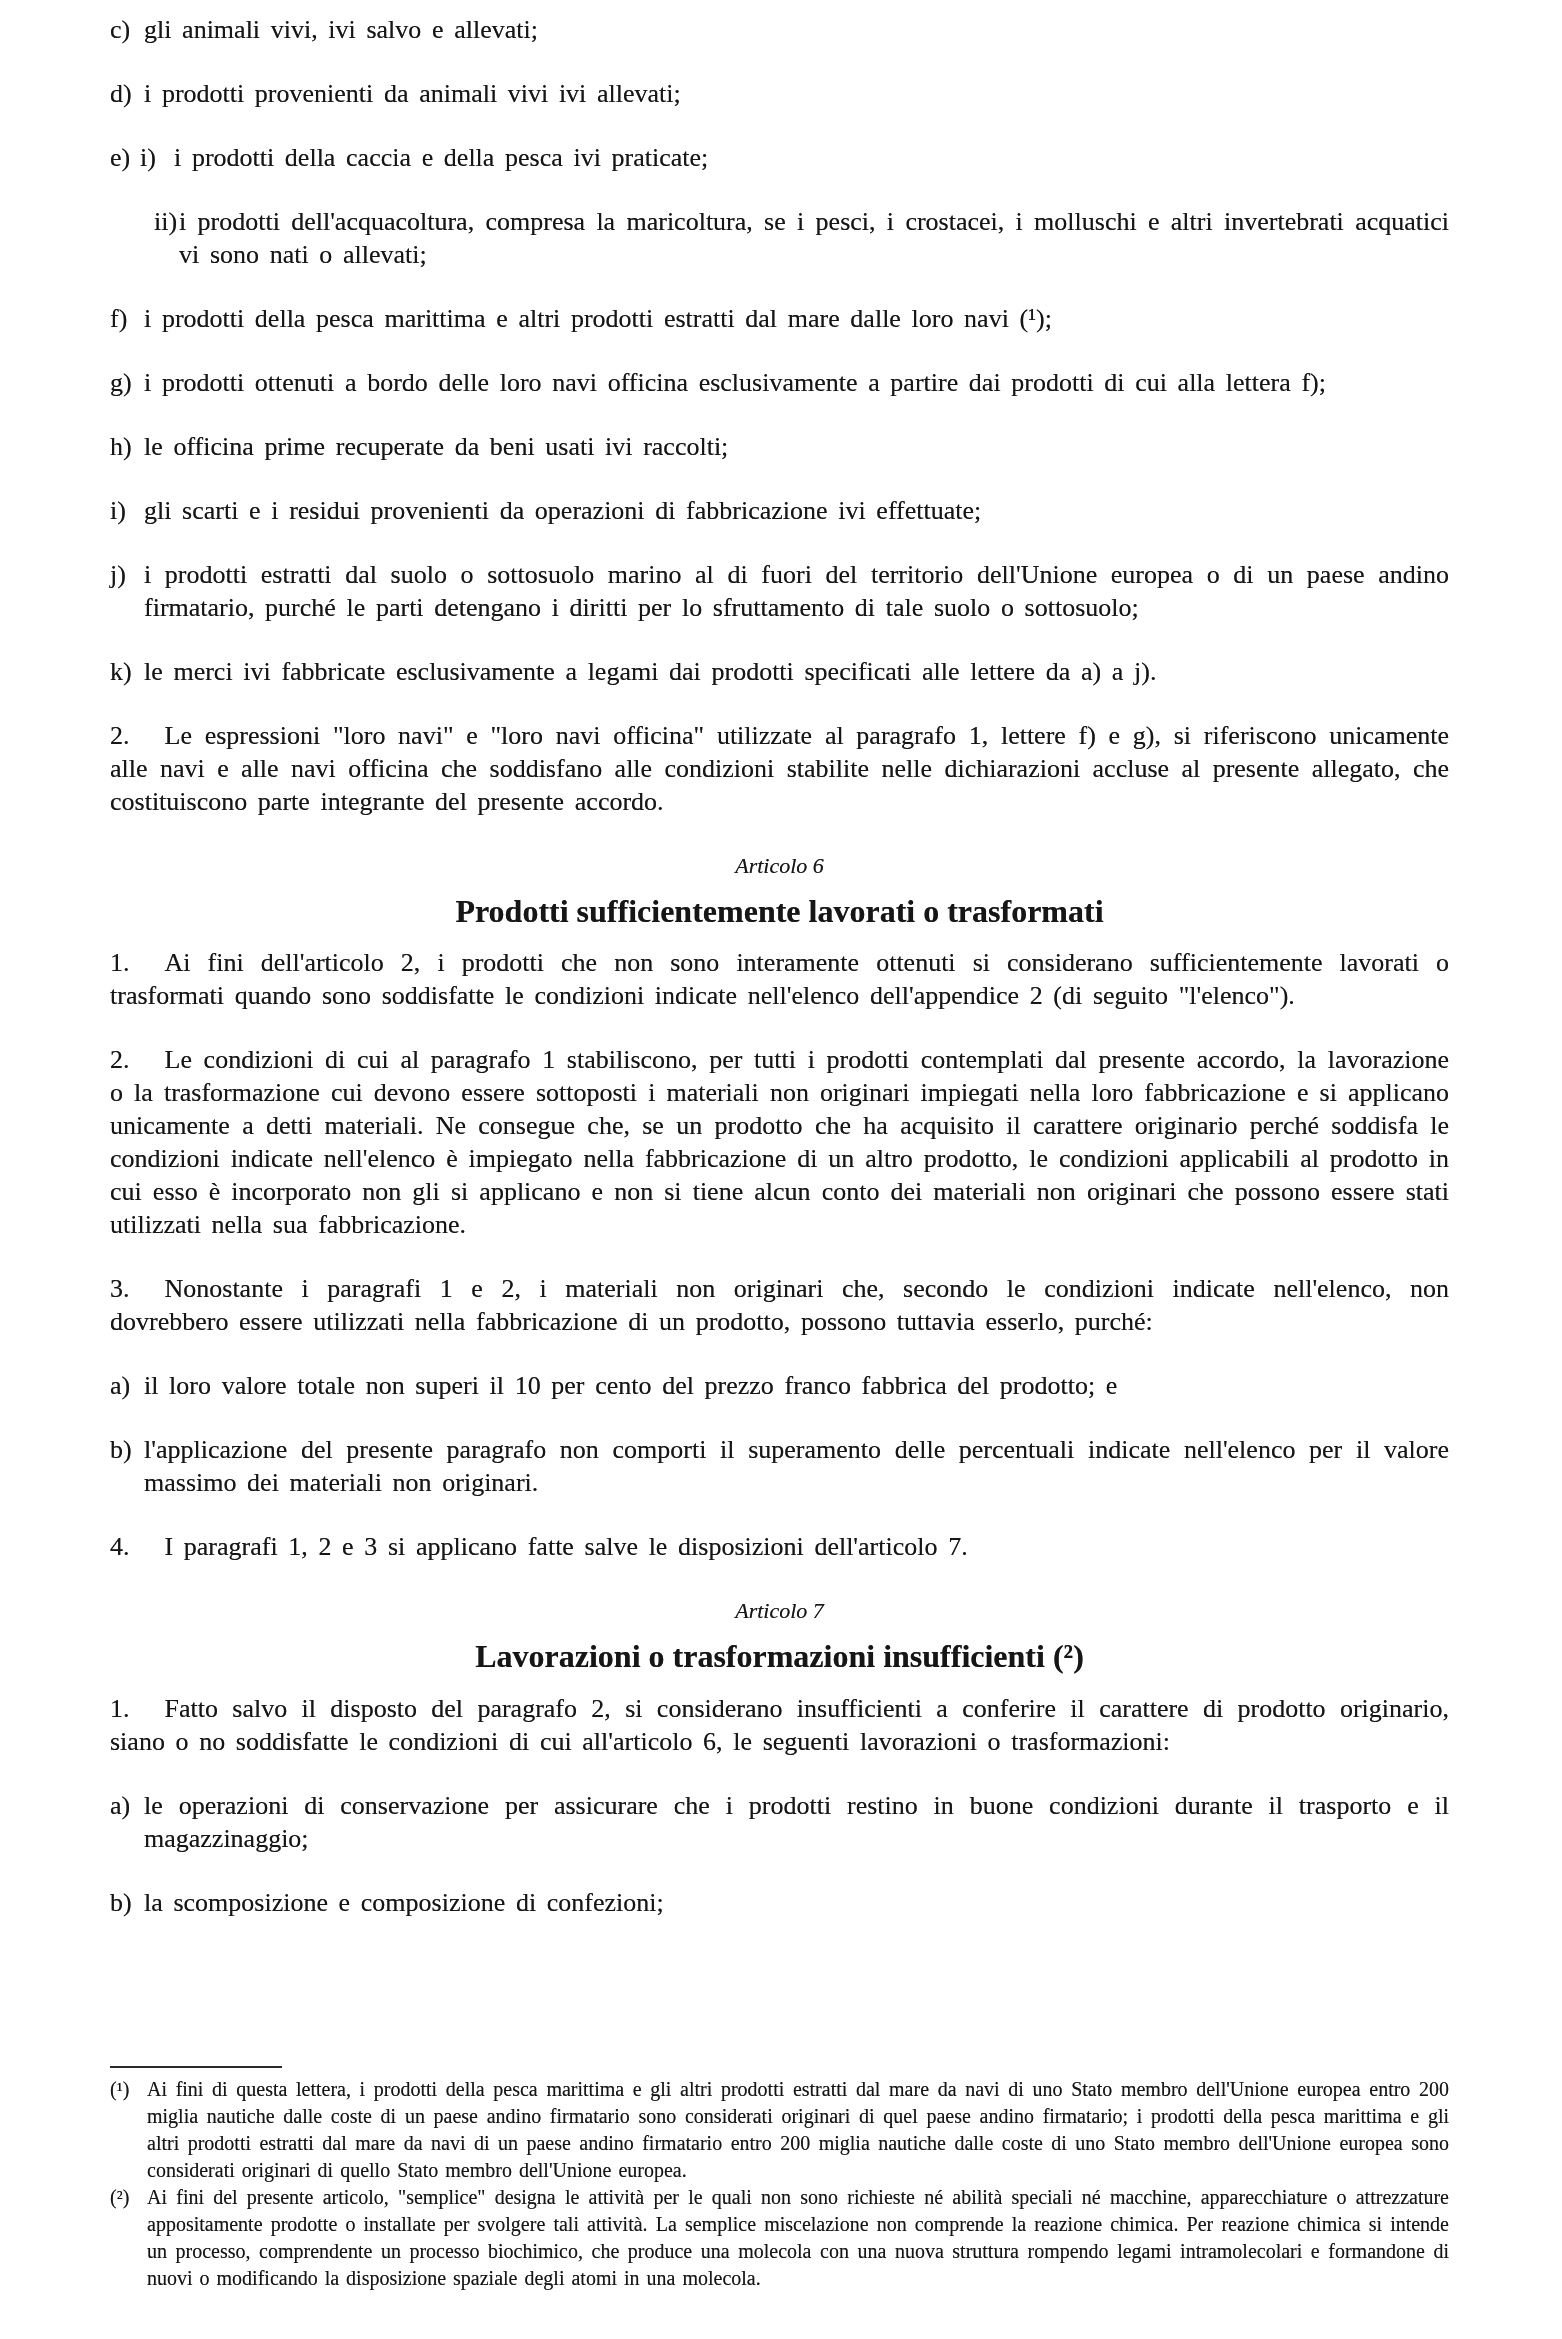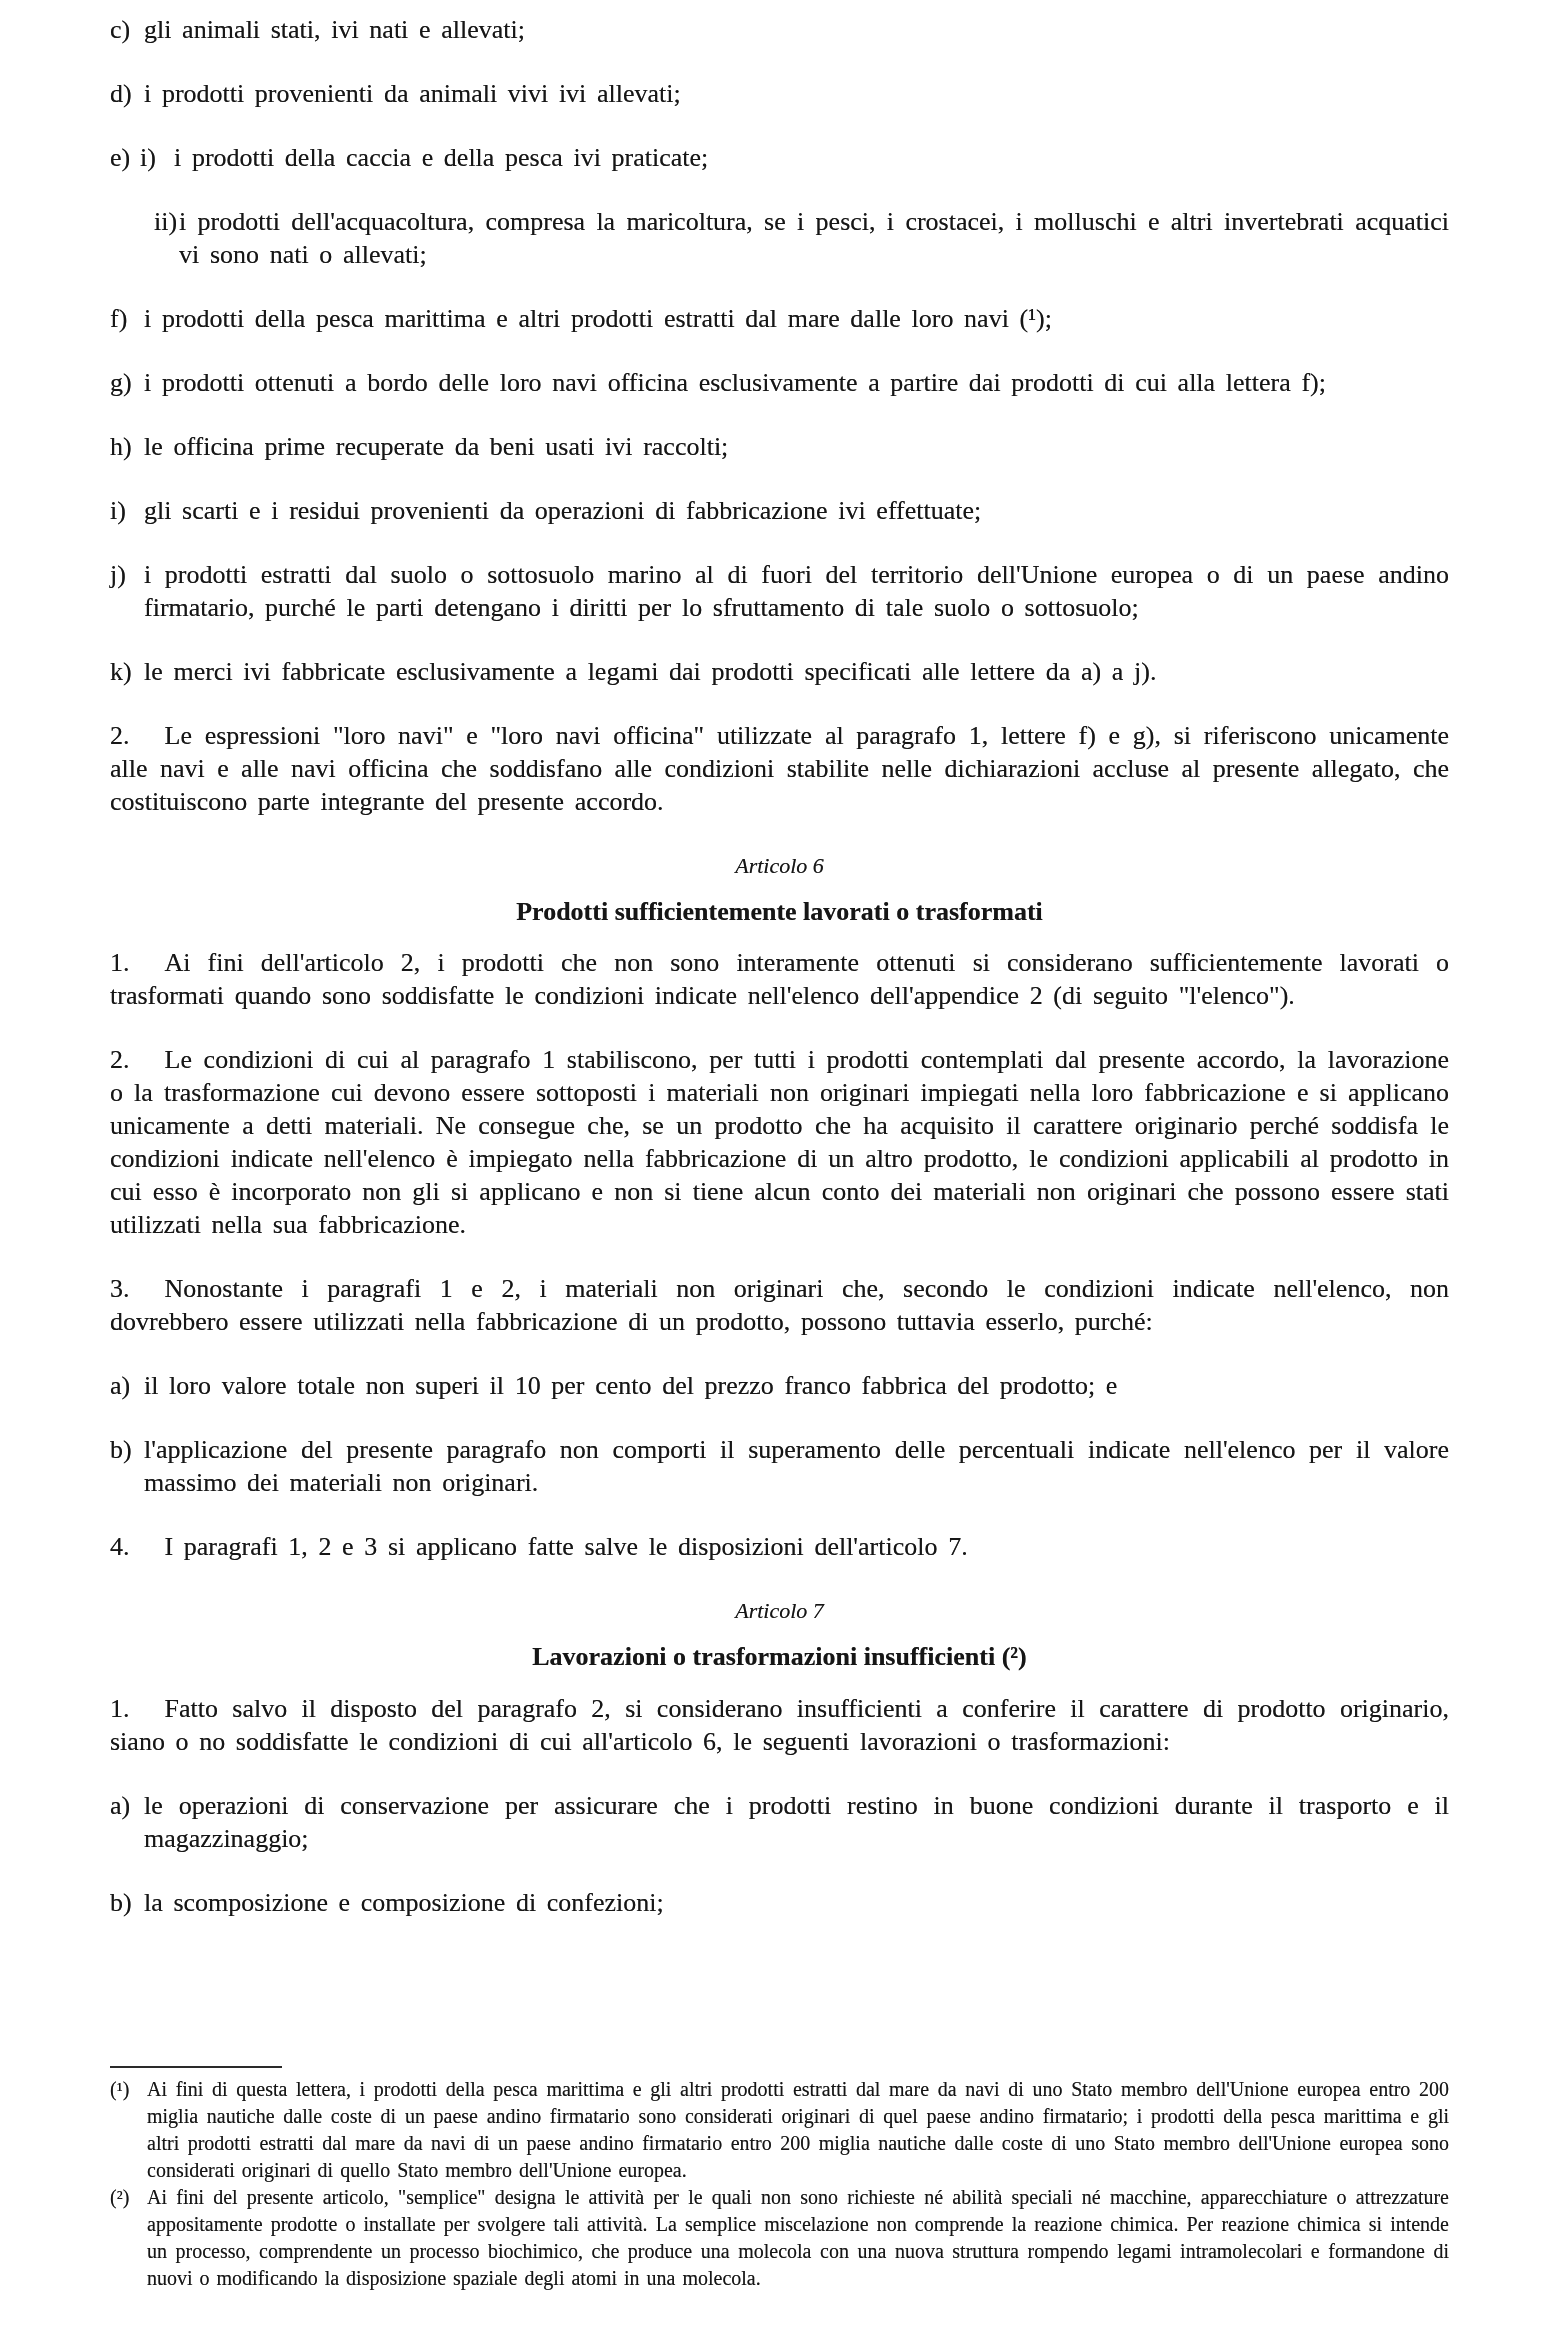--- a/index.html
+++ b/index.html
@@ -43,21 +43,21 @@
     font-weight: normal;
     font-size: 22px;
     line-height: 33px;
     margin-top: 16.5px;
     margin-bottom: 13px;
     text-shadow: 0 0 0.5px rgba(0,0,0,0.55);
   }
   .art-sub {
     text-align: center;
     font-weight: bold;
-    font-size: 26px;
+    font-size: 32px;
     line-height: 33px;
     margin-bottom: 18.4px;
     text-shadow: 0 0 0.5px rgba(0,0,0,0.55);
   }
   .footnotes {
     position: absolute;
     left: 110px;
     top: 2066px;
     width: 1339px;
     font-size: 20px;
@@ -75,21 +75,21 @@
   .fn { position: relative; padding-left: 37px; }
   .fn .fn-marker { position: absolute; left: 0; top: 0; }
 </style>
 </head>
 <body>
 
 <div class="page">
 
   <div class="item body-text">
     <span class="marker">c)</span>
-    <span>gli animali stati, ivi nati e allevati;</span>
+    <span>gli animali vivi, ivi salvo e allevati;</span>
   </div>
 
   <div class="item body-text">
     <span class="marker">d)</span>
     <span>i prodotti provenienti da animali vivi ivi allevati;</span>
   </div>
 
   <div class="item with-sub body-text">
     <span class="marker">e)</span>
     <span class="sub-marker">i)</span>

